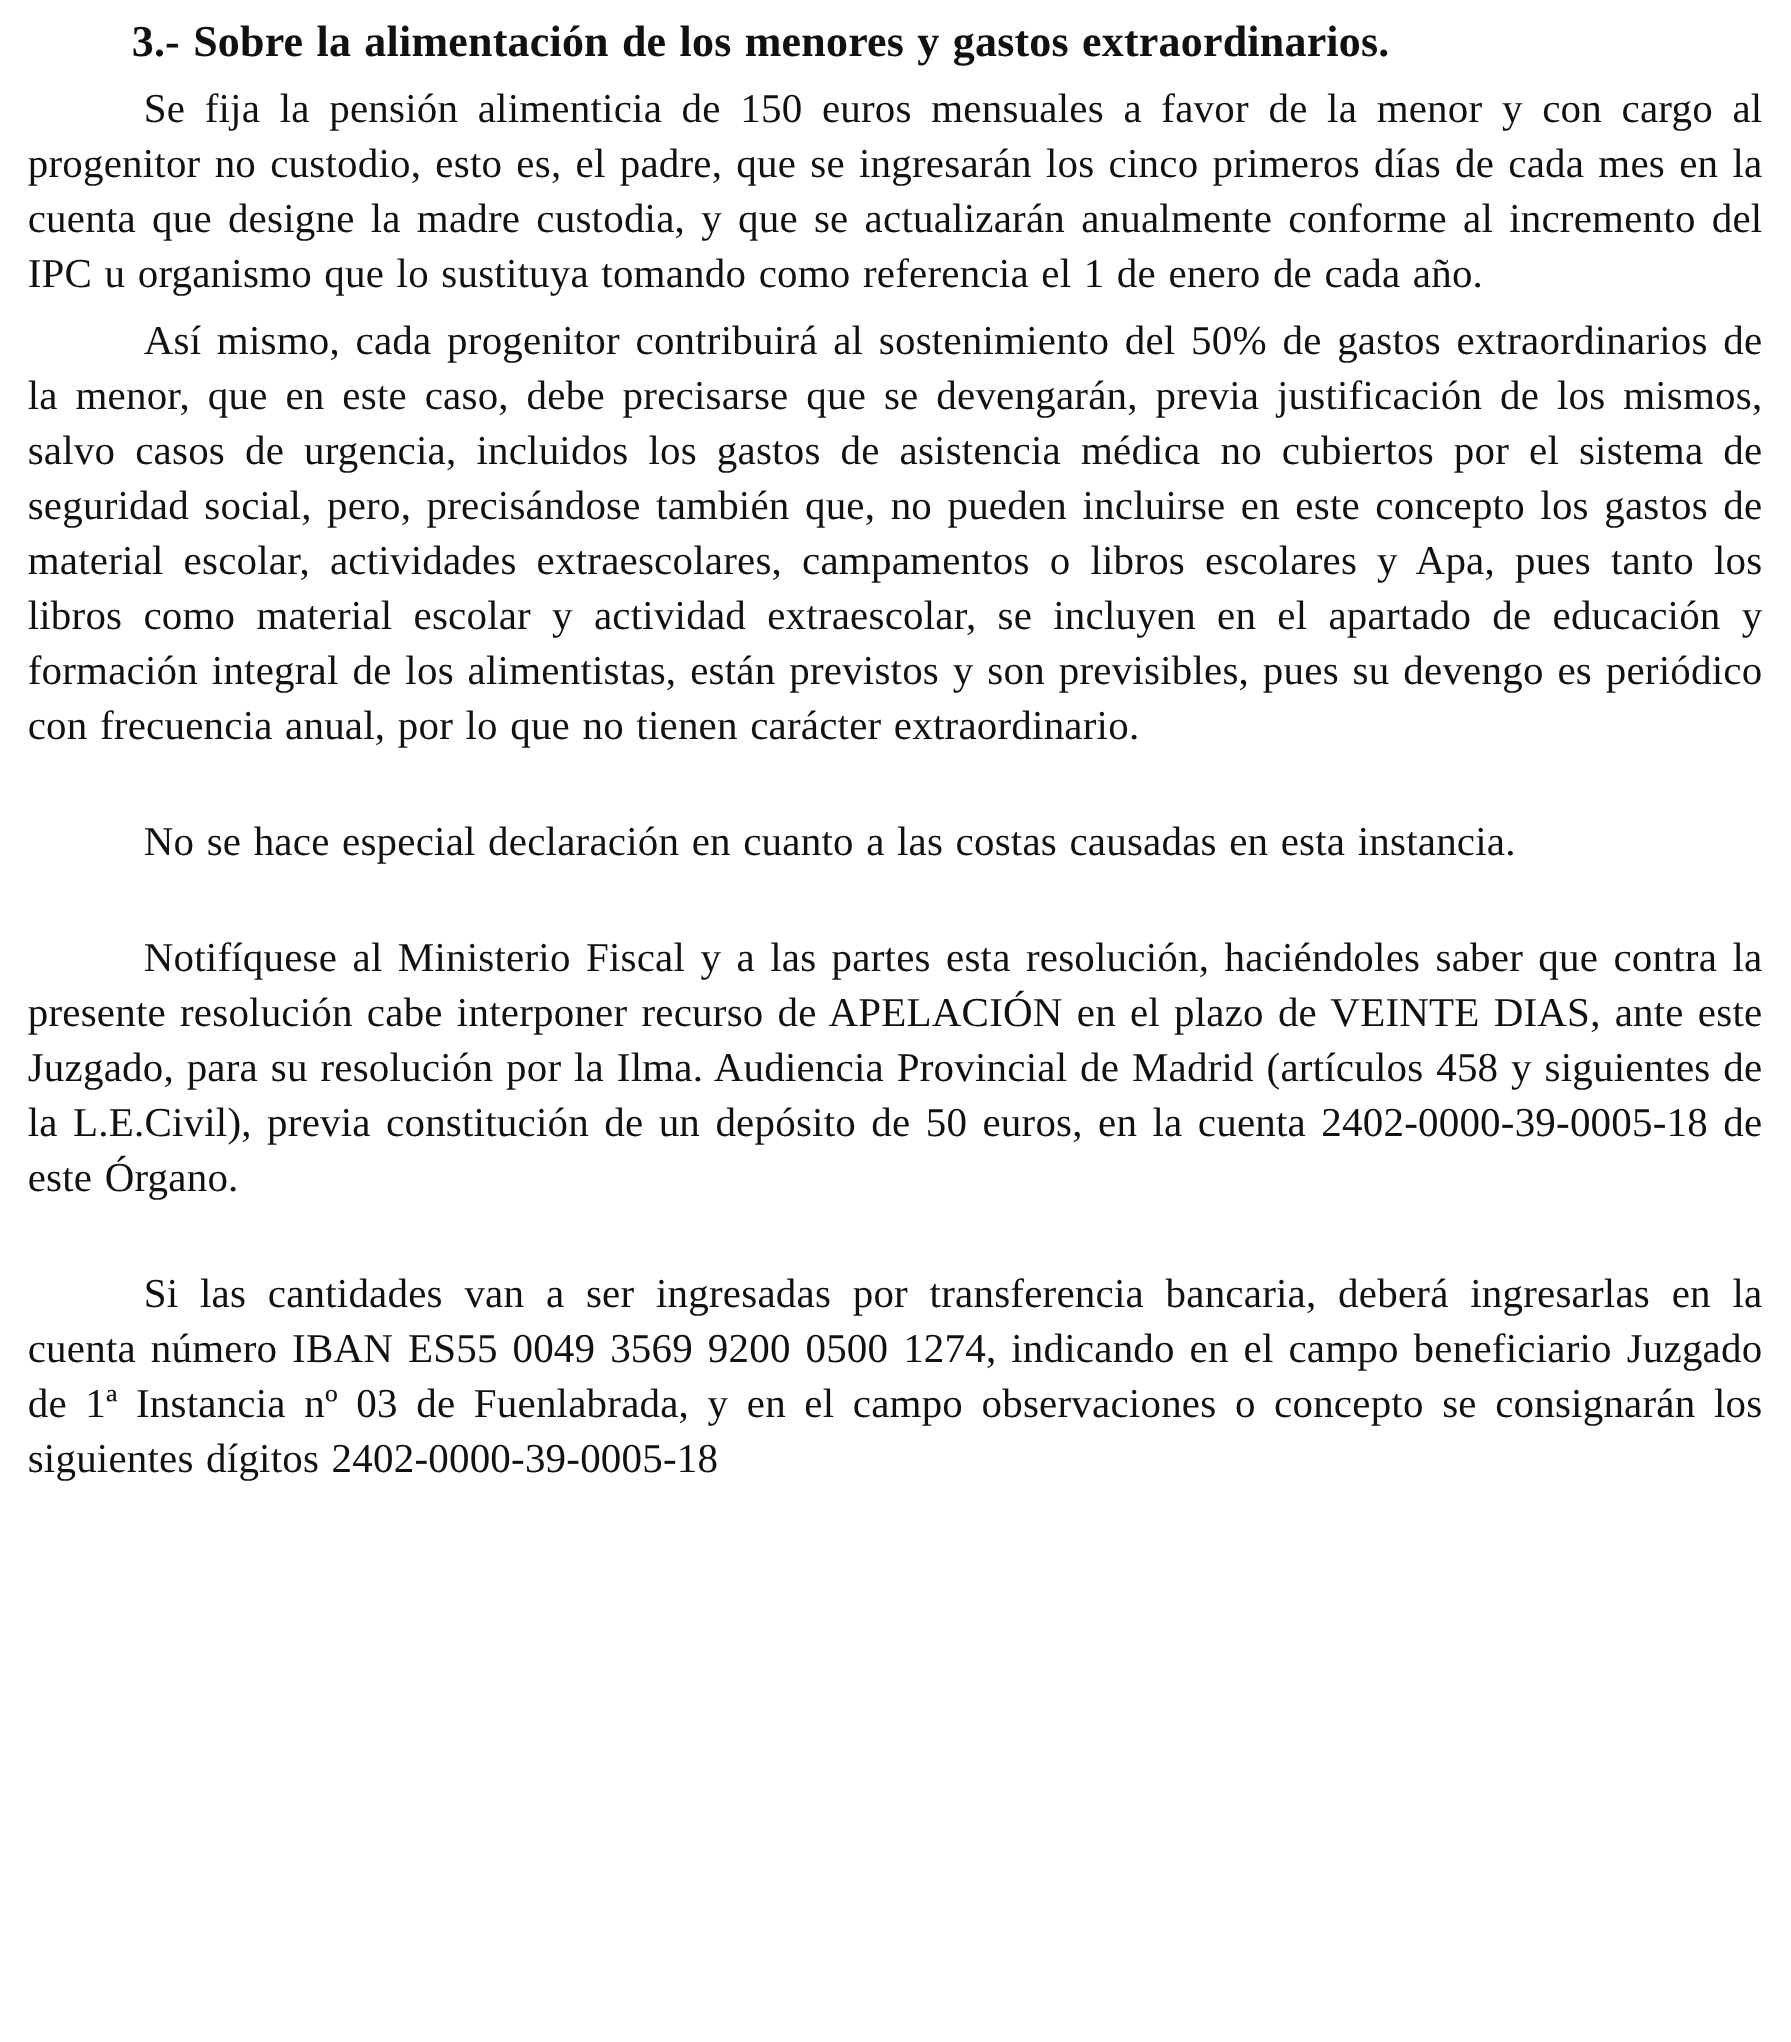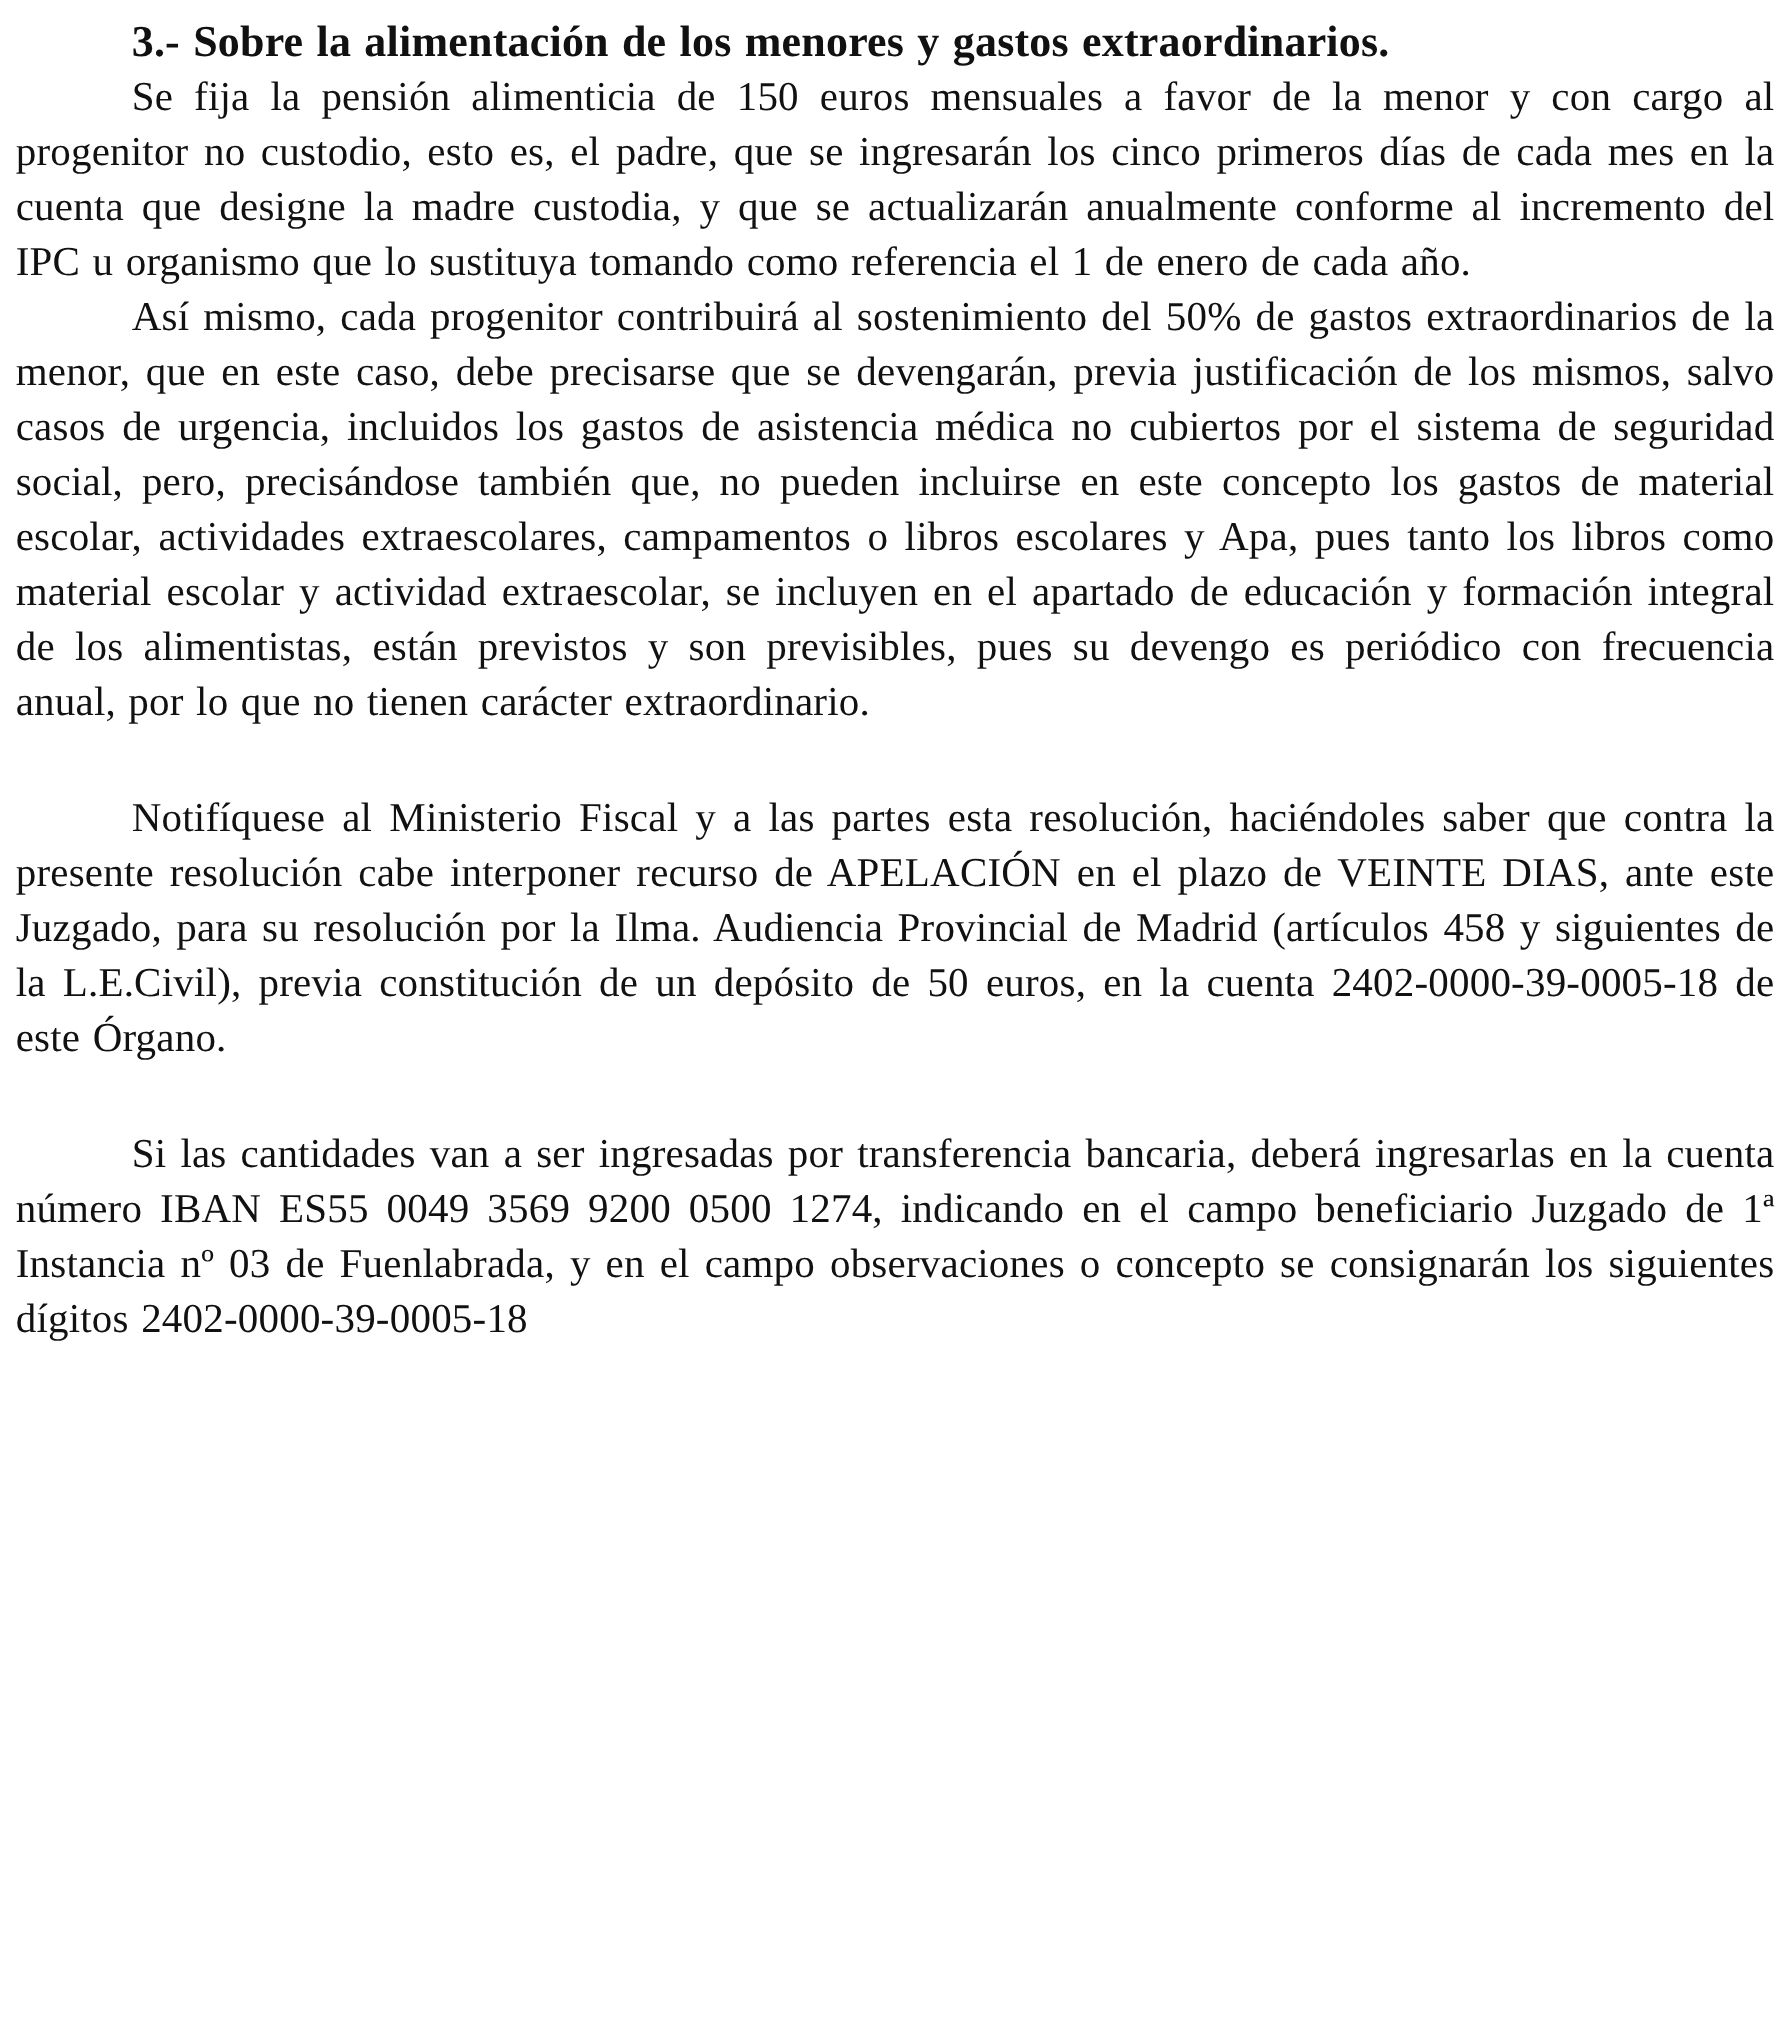--- a/index.html
+++ b/index.html
@@ -22,21 +22,21 @@
   }
   .heading {
     font-size: 44px;
     line-height: 55px;
     font-weight: bold;
     margin: 0;
     text-indent: 116px;
     text-align: left;
   }
   .para {
-    margin: 0;
+    margin: 12px;
     text-align: justify;
     text-indent: 116px;
     text-justify: inter-word;
   }
   .para.gap {
     margin-top: 61px;
   }
   
   .page {
     text-rendering: geometricPrecision;
@@ -47,20 +47,21 @@
 </head>
 <body>
 
 <div class="page">
   <h1 class="heading">3.- Sobre la alimentación de los menores y gastos extraordinarios.</h1>
 
   <p class="para">Se fija la pensión alimenticia de 150 euros mensuales a favor de la menor y con cargo al progenitor no custodio, esto es, el padre, que se ingresarán los cinco primeros días de cada mes en la cuenta que designe la madre custodia, y que se actualizarán anualmente conforme al incremento del IPC u organismo que lo sustituya tomando como referencia el 1 de enero de cada año.</p>
 
   <p class="para">Así mismo, cada progenitor contribuirá al sostenimiento del 50% de gastos extraordinarios de la menor, que en este caso, debe precisarse que se devengarán, previa justificación de los mismos, salvo casos de urgencia, incluidos los gastos de asistencia médica no cubiertos por el sistema de seguridad social, pero, precisándose también que, no pueden incluirse en este concepto los gastos de material escolar, actividades extraescolares, campamentos o libros escolares y Apa, pues tanto los libros como material escolar y actividad extraescolar, se incluyen en el apartado de educación y formación integral de los alimentistas, están previstos y son previsibles, pues su devengo es periódico con frecuencia anual, por lo que no tienen carácter extraordinario.</p>
 
+  <p class="para gap">No se hace especial declaración en cuanto a las costas causadas en esta instancia.</p>
 
   <p class="para gap">Notifíquese al Ministerio Fiscal y a las partes esta resolución, haciéndoles saber que contra la presente resolución cabe interponer recurso de APELACIÓN en el plazo de VEINTE DIAS, ante este Juzgado, para su resolución por la Ilma. Audiencia Provincial de Madrid (artículos 458 y siguientes de la L.E.Civil), previa  constitución de un depósito de 50 euros, en la cuenta 2402-0000-39-0005-18 de este Órgano.</p>
 
   <p class="para gap">Si las cantidades van a ser ingresadas por transferencia bancaria, deberá ingresarlas en la cuenta número IBAN ES55 0049 3569 9200 0500 1274, indicando en el campo beneficiario Juzgado de 1ª Instancia nº 03 de Fuenlabrada, y en el campo observaciones o concepto se consignarán los siguientes dígitos 2402-0000-39-0005-18</p>
 
 
 </div>
 
 
 </body></html>

